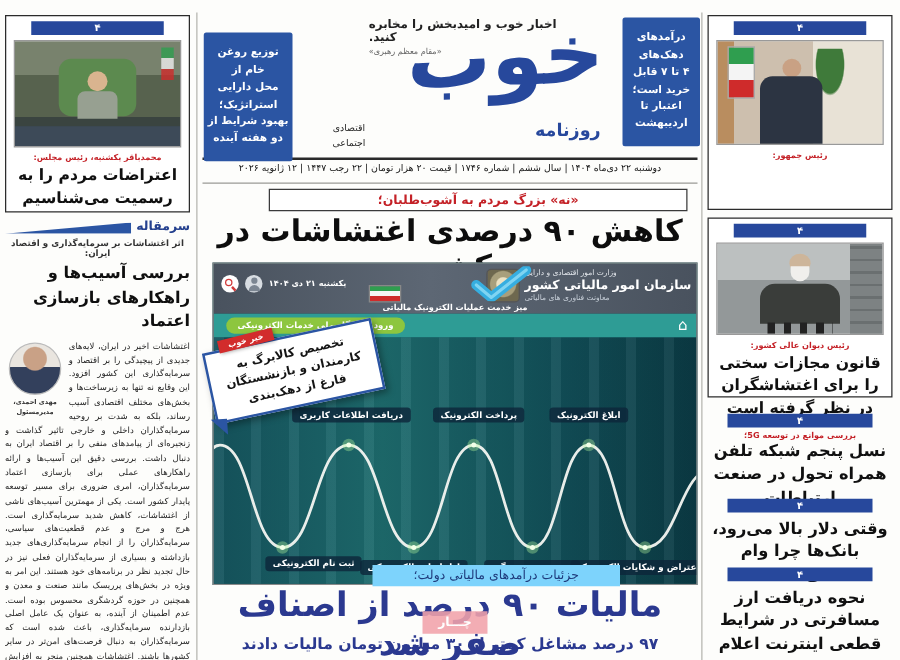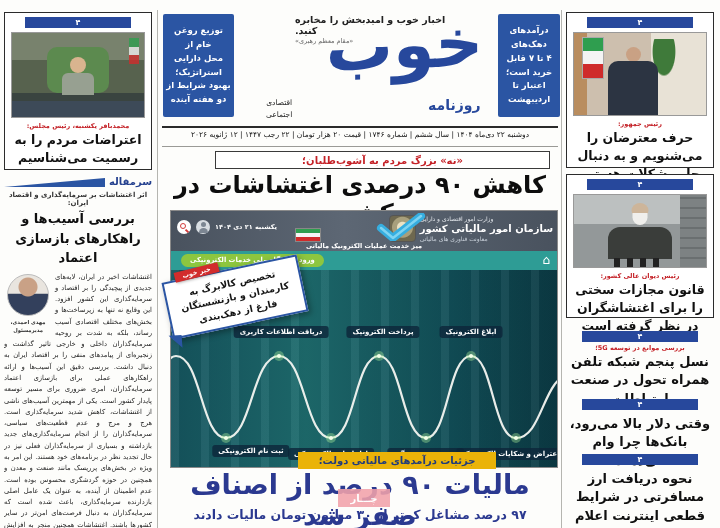--- a/index.html
+++ b/index.html
@@ -74,40 +74,40 @@
   
   .sticker{position:absolute;left:166px;top:268px;width:138px;transform:rotate(-12deg);z-index:6;}
   .sticker-card{background:#fff;border:2px solid #2b55a3;padding:6px 6px 5px;text-align:center;
                 font-size:9.5px;font-weight:bold;color:#151515;line-height:1.5;box-shadow:2px 3px 6px rgba(0,0,0,.35);}
   .sticker-ribbon{position:absolute;top:-8px;left:14px;background:#d22c2c;color:#fff;font-size:6.5px;
                   font-weight:bold;padding:1px 8px;transform:rotate(-2deg);box-shadow:1px 1px 3px rgba(0,0,0,.3);}
   .sticker-fold{position:absolute;bottom:-9px;left:-5px;width:0;height:0;
                 border-left:13px solid transparent;border-top:13px solid #2b55a3;transform:rotate(8deg);}
 
   
-  .botkicker{position:absolute;left:298px;top:452px;width:198px;height:17px;background:#eab308;z-index:4;
-             display:flex;align-items:center;justify-content:center;color:#1f3b7c;font-size:10px;font-weight:bold;}
+  .botkicker{position:absolute;left:298px;top:452px;width:198px;height:17px;background:#7dd3fc;z-index:4;
+             display:flex;align-items:center;justify-content:center;color:#1f3b7c;font-size:10px;font-weight:normal;}
   .bothead{position:absolute;left:163px;top:469px;width:394px;text-align:center;font-size:27px;
            font-weight:bold;color:#2b3990;z-index:2;}
   .stamp{position:absolute;left:338px;top:489px;width:52px;height:18px;background:#f2a2ab;opacity:.88;z-index:3;
          display:flex;align-items:center;justify-content:center;color:#fff;font-size:10px;font-weight:bold;letter-spacing:1px;}
   .botsub{position:absolute;left:163px;top:507px;width:394px;text-align:center;font-size:12.5px;
           font-weight:bold;color:#2b3990;}
 
   
   .rc-item{position:absolute;left:566px;width:148px;}
   .rc-item .htitle{font-size:13px;}
 
   
   .editorial{position:absolute;left:4px;top:176px;width:148px;}
   .ed-head{display:flex;align-items:flex-end;}
   .ed-label{color:#24408e;font-size:10px;font-weight:bold;margin-left:4px;white-space:nowrap;}
   .ed-wedge{flex:1;height:9px;background:#2b55a3;clip-path:polygon(0 100%,100% 0,100% 100%);}
   .ed-kicker{font-size:7px;font-weight:bold;color:#333;text-align:center;margin-top:4px;}
-  .ed-title{font-size:13px;font-weight:bold;color:#0f0f0f;text-align:center;line-height:1.5;margin-top:2px;}
+  .ed-title{font-size:13px;font-weight:bold;color:#0f0f0f;line-height:1.5;margin-top:2px;}
   .ed-body{margin-top:4px;font-size:6.8px;line-height:1.66;text-align:justify;color:#1c1c1c;height:292px;overflow:hidden;}
   .authorbox{float:left;width:48px;margin:2px 3px 2px 0;text-align:center;}
   .avatar{width:42px;height:42px;border-radius:50%;margin:0 auto;border:1px solid #bbb;
           background:radial-gradient(circle at 50% 30%,#c9a186 0 9px,rgba(0,0,0,0) 10px),
                      linear-gradient(180deg,#e9e5df 0 46%,#33405c 47%);}
   .authname{font-size:5.2px;font-weight:bold;color:#333;margin-top:2px;}
 
   
   .ph-parl{background:linear-gradient(180deg,#78826d 0 32%,#57624e 32% 72%,#3a4440 72%);}
   .ph-parl .chair{position:absolute;left:50%;top:14px;transform:translateX(-50%);width:62px;height:46px;background:#5c8a4f;border-radius:10px;}
@@ -156,21 +156,21 @@
       <div class="flag"></div>
       <div class="chair"></div>
       <div class="head"></div>
       <div class="suit"></div>
       <div class="desk"></div>
     </div>
     <div class="redcap">محمدباقر یکشنبه، رئیس مجلس:</div>
     <div class="htitle">اعتراضات مردم را به رسمیت می‌شناسیم</div>
   </div>
 
-  <div class="promo" style="left:163px;top:14px;width:71px;height:103px;">
+  <div class="promo" style="left:163px;top:26px;width:71px;height:103px;">
     <div>توزیع روغن</div>
     <div>خام از</div>
     <div>محل دارایی</div>
     <div>استراتژیک؛</div>
     <div>بهبود شرایط از</div>
     <div>دو هفته آینده</div>
   </div>
   <div class="promo" style="left:498px;top:14px;width:62px;height:103px;">
     <div>درآمدهای</div>
     <div>دهک‌های</div>
@@ -266,21 +266,20 @@
 
   <div class="newsbox" style="left:566px;top:12px;width:148px;height:156px;">
     <div class="pgbar">۴</div>
     <div class="photo ph-pres" style="height:84px;">
       <div class="flag"></div>
       <div class="plant"></div>
       <div class="head"></div>
       <div class="suit"></div>
     </div>
     <div class="redcap">رئیس جمهور:</div>
-    <div class="htitle">حرف معترضان را می‌شنویم و به دنبال حل مشکلات هستیم</div>
   </div>
 
   <div class="newsbox" style="left:566px;top:174px;width:148px;height:144px;">
     <div class="pgbar">۴</div>
     <div class="photo ph-cleric" style="height:74px;">
       <div class="shelf"></div>
       <div class="head"></div>
       <div class="beard"></div>
       <div class="robe"></div>
       <div class="mics"></div>

